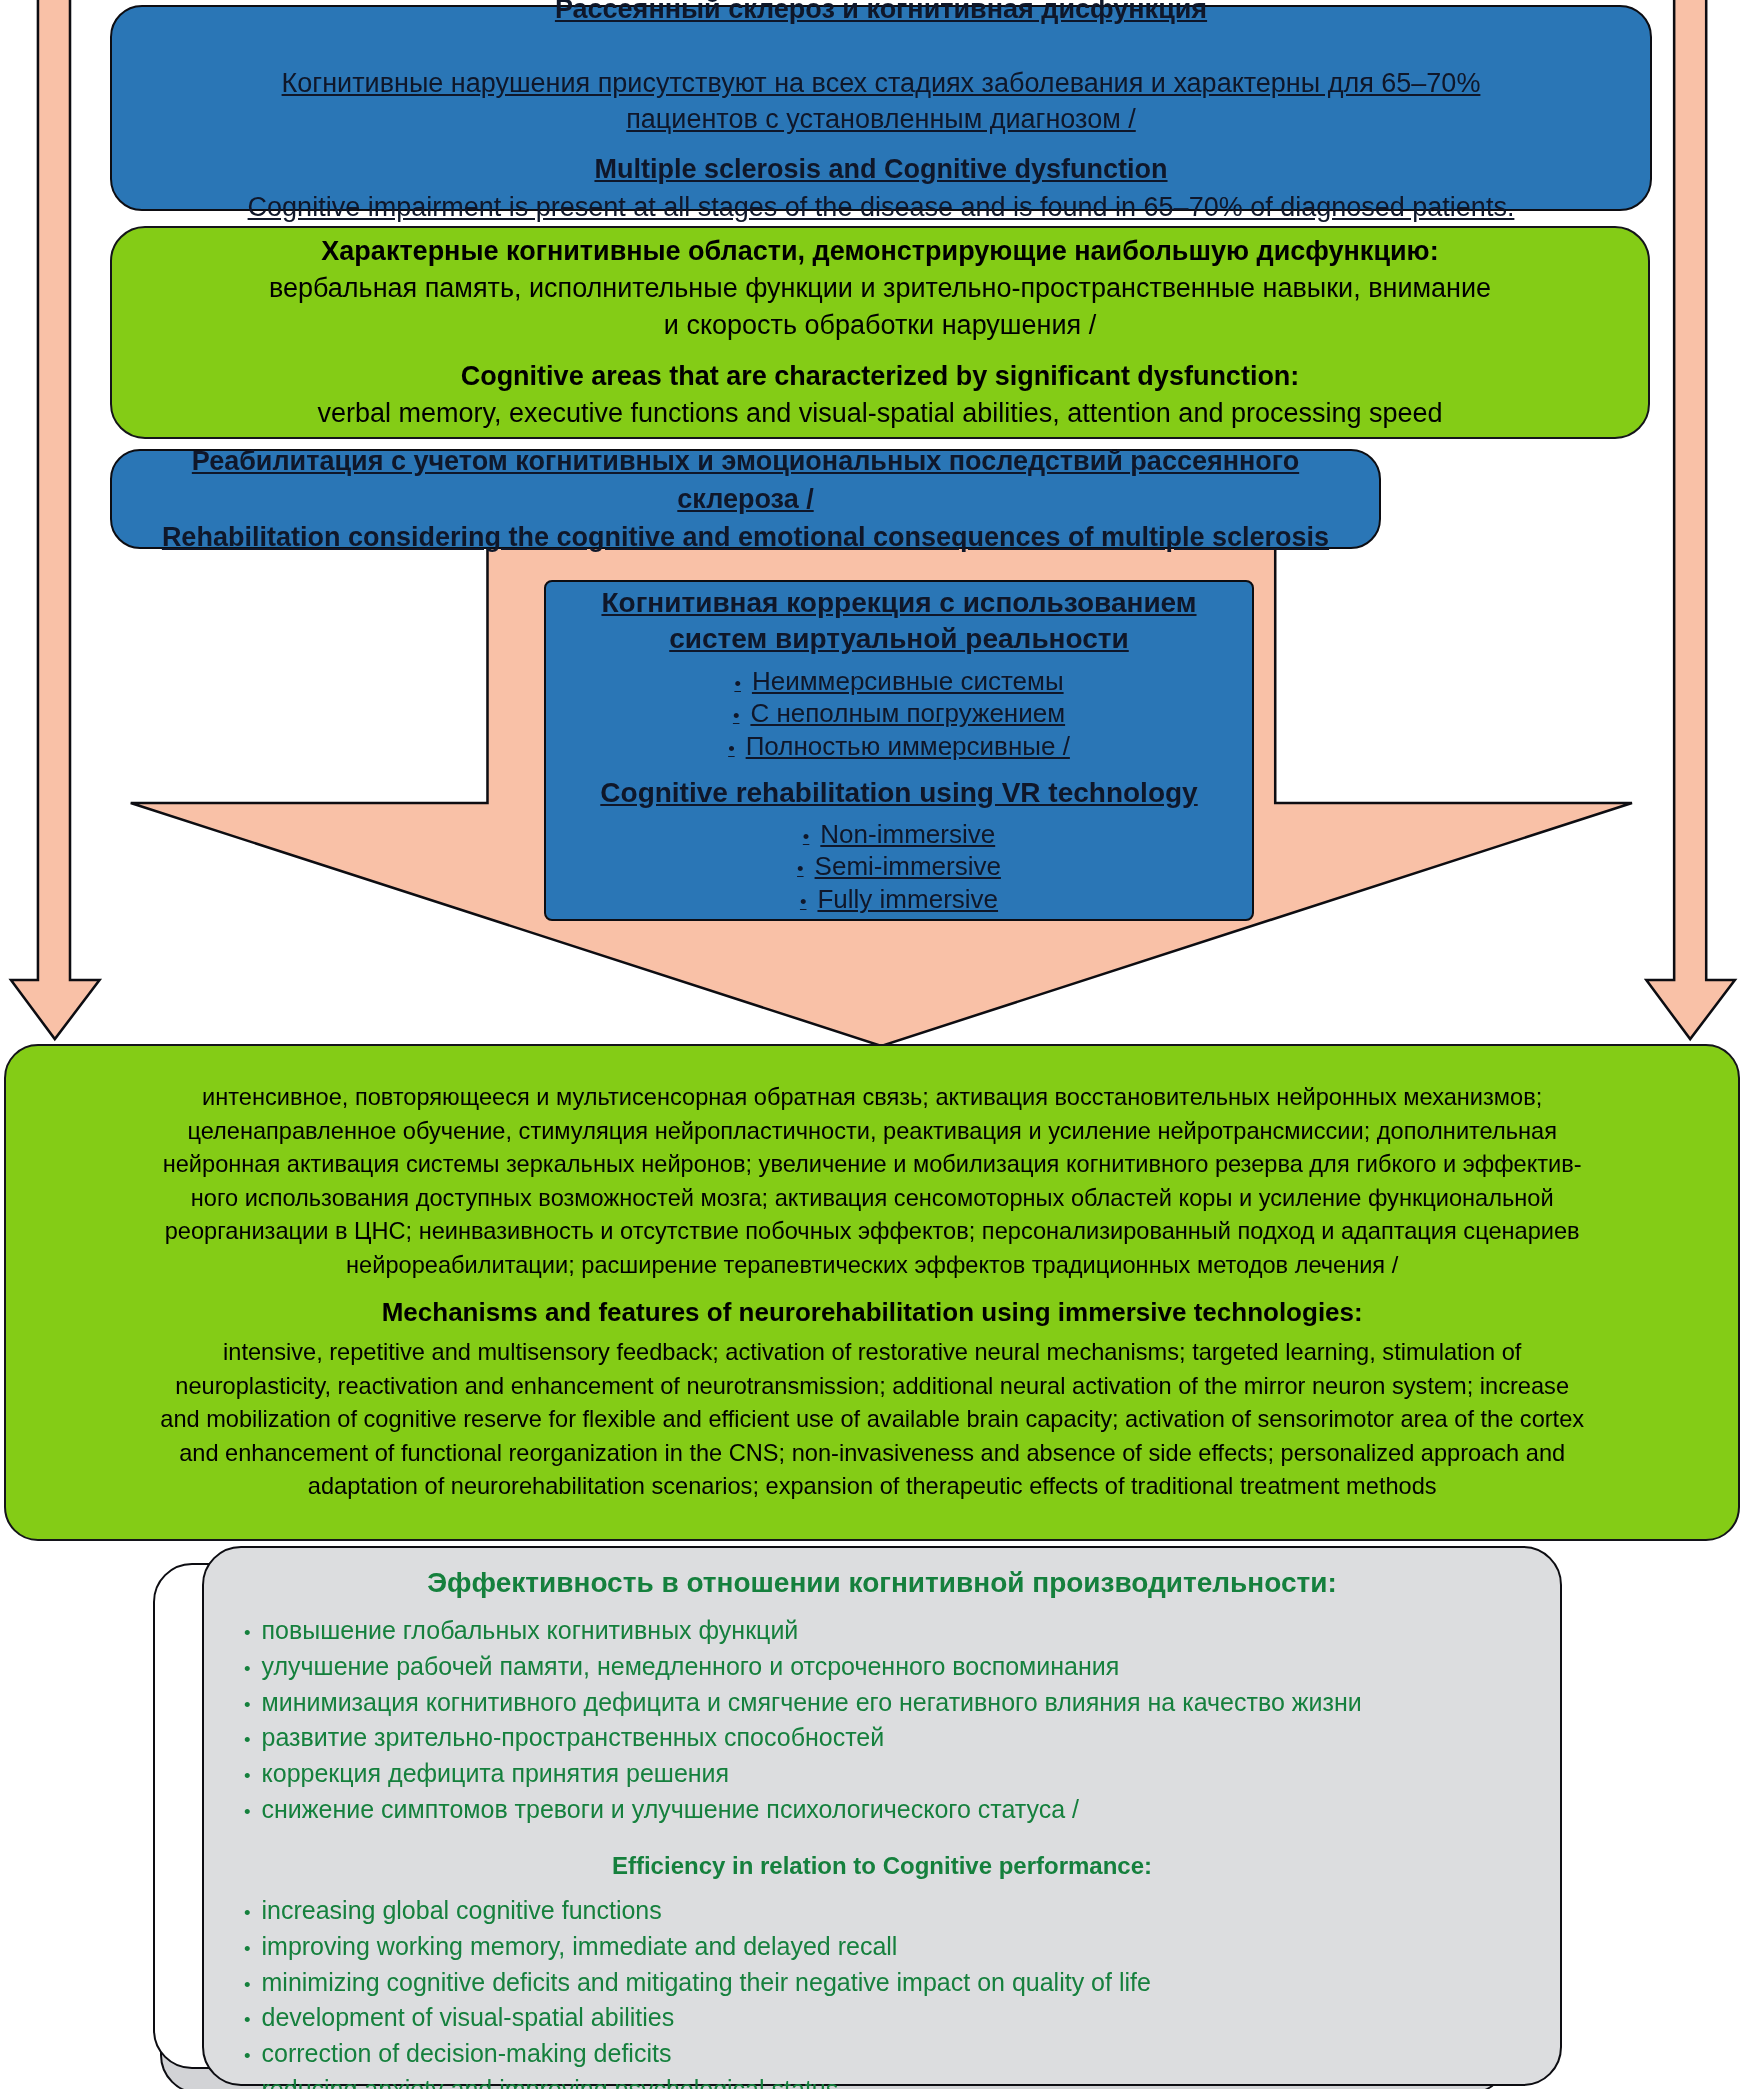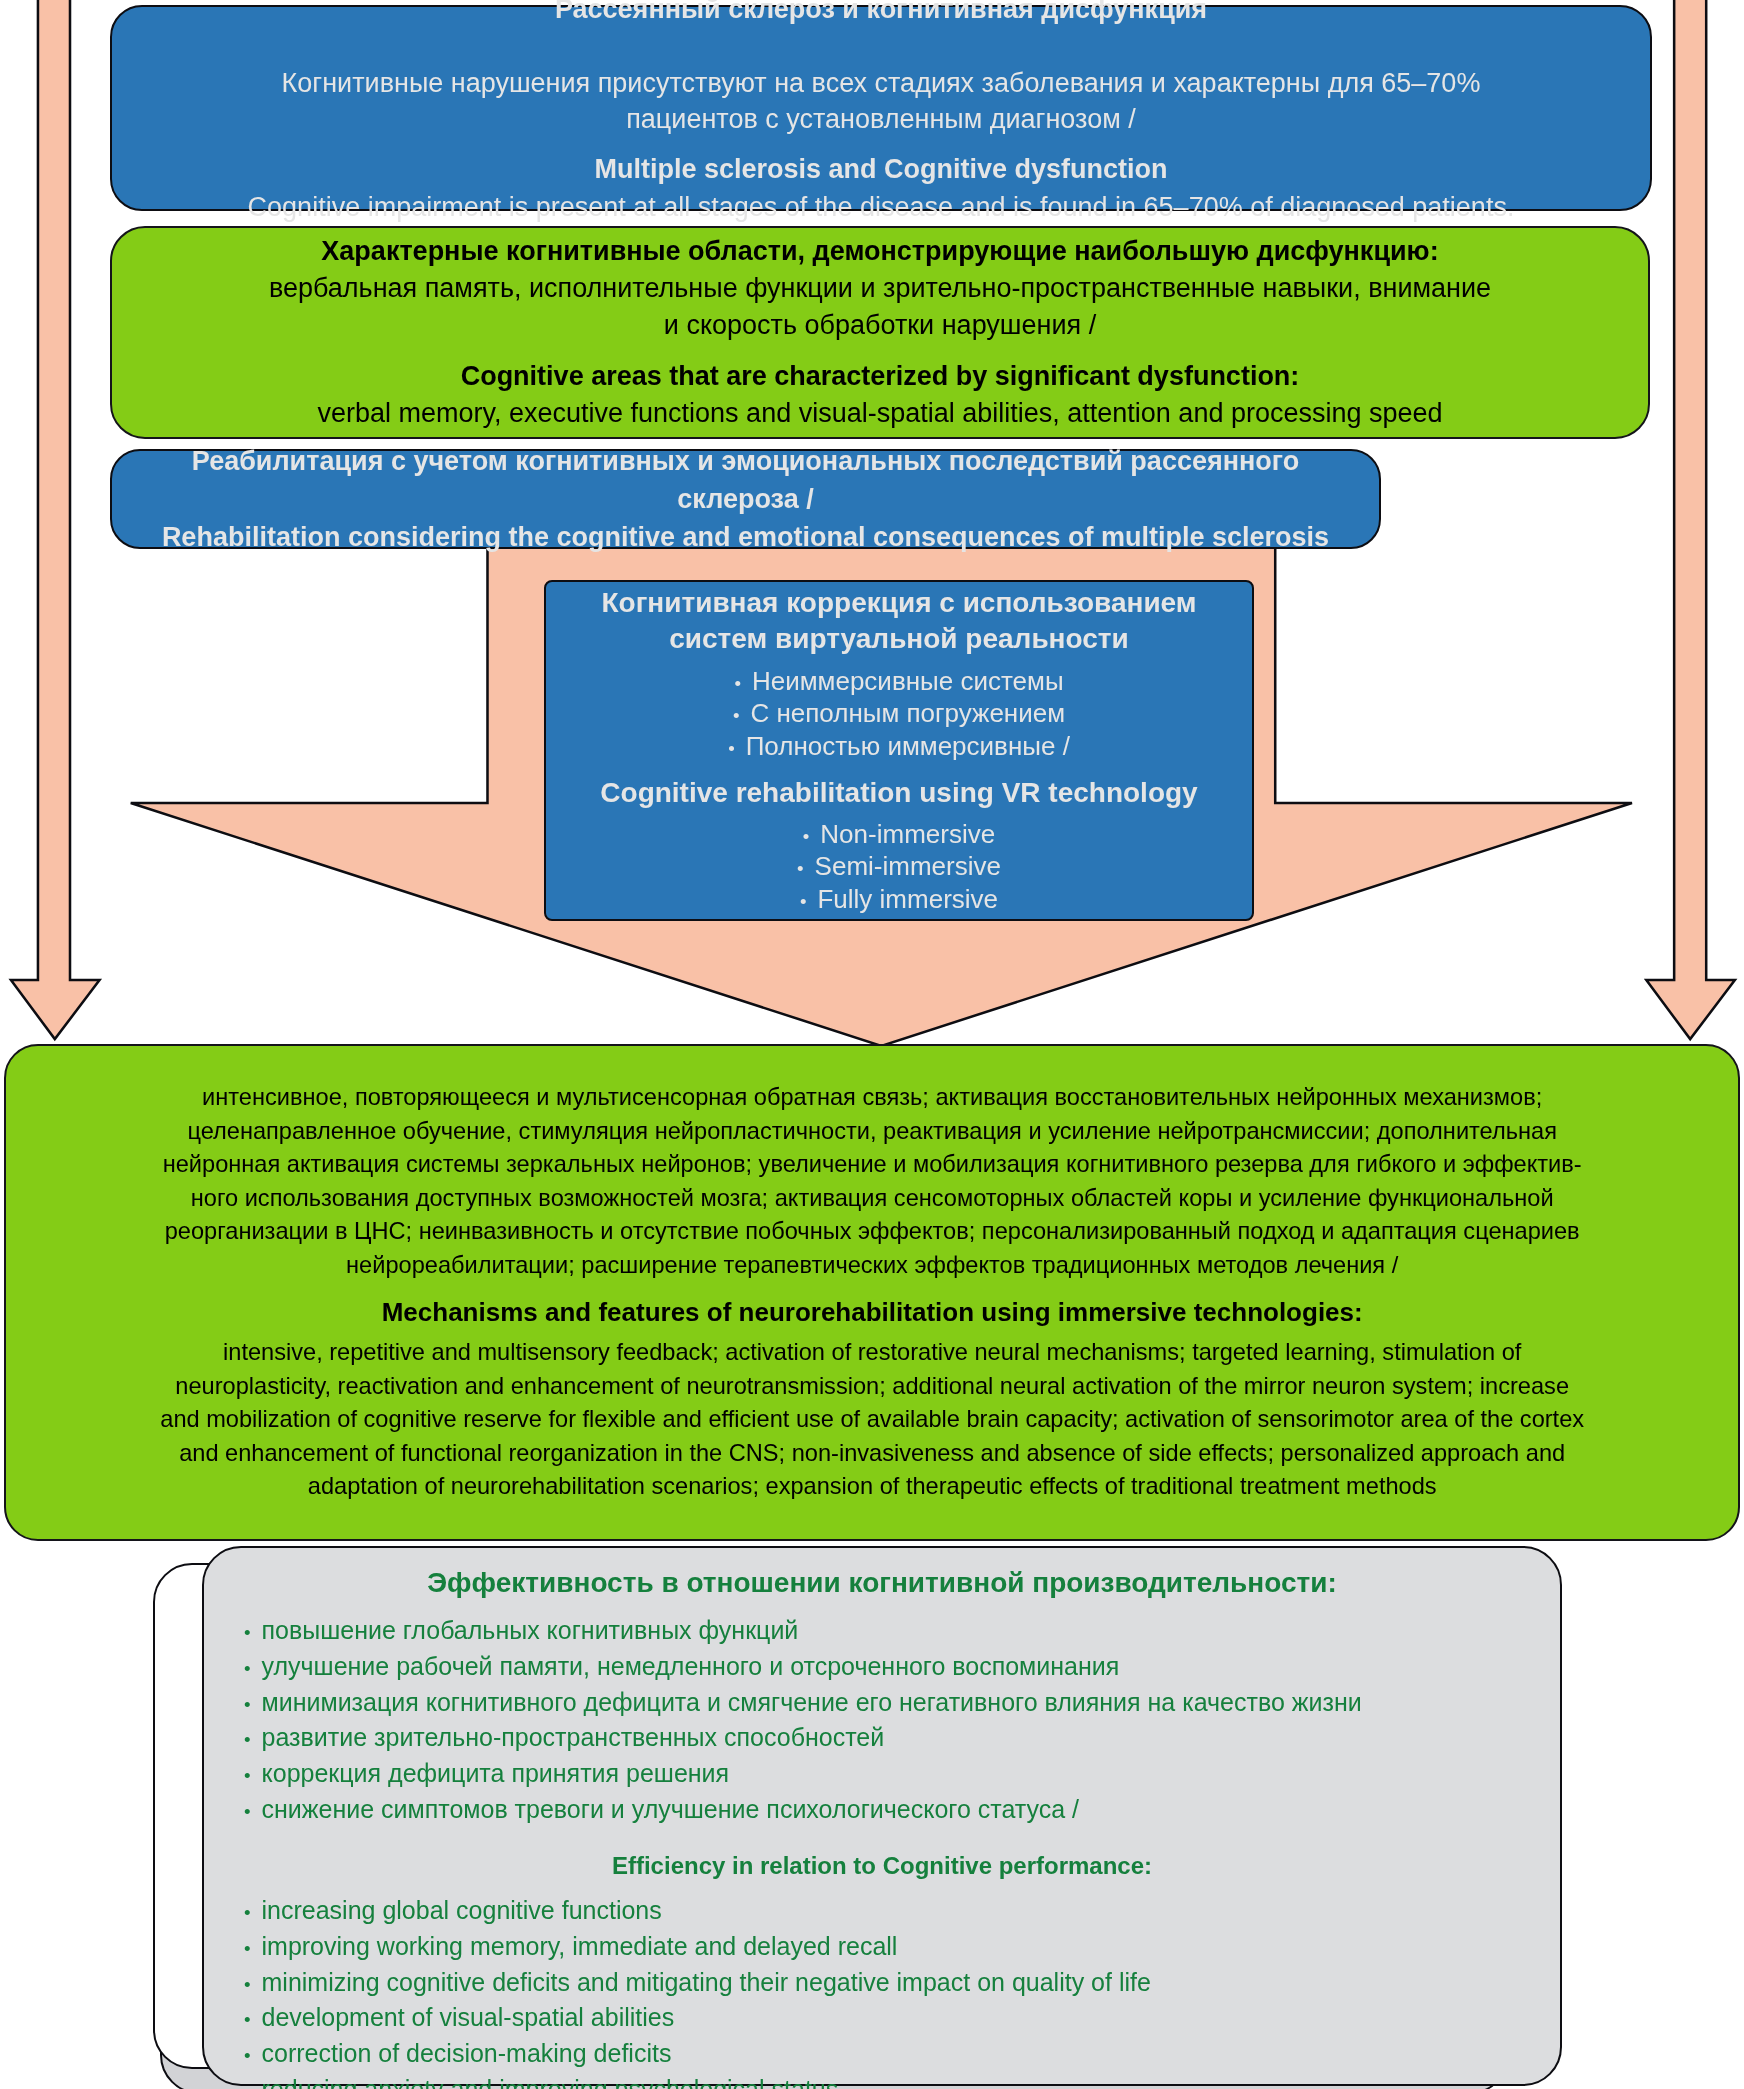--- a/index.html
+++ b/index.html
@@ -6,21 +6,21 @@
   .canvas {
     position:relative; width:1745px; height:2090px; overflow:hidden;
     background:#ffffff; font-family:"Liberation Sans", sans-serif; color:#000;
   }
   .arrows-svg { position:absolute; left:0; top:0; }
   .box {
     position:absolute; box-sizing:border-box;
     display:flex; flex-direction:column; justify-content:center;
     text-align:center;
   }
-  .box-blue  { background:#2a76b6; border:2.5px solid #0d0d12; color:#e5e5e5; }
+  .box-blue  { background:#2a76b6; border:2.5px solid #0d0d12; color:#0f172a;text-decoration:underline; }
   .box-lav   { background:#84cc16; border:2.5px solid #14141a; color:#000000; }
   .box-gray  { background:#dcdddf; border:2.5px solid #0d0d12; color:#15803d; }
   .box-white { background:#ffffff; border:2.5px solid #0d0d12; }
   .pre { white-space:pre-line; }
   .t-bold { font-weight:bold; }
 
   
   .box-ms { left:110px; top:5px; width:1542px; height:206px; border-radius:32px; font-size:27px; line-height:1.34; padding:8.4px 34px; }
   .box-ms .title { margin-bottom:1.7px; }
   .box-ms .gap { margin-bottom:13.5px;margin-top:36px; }

